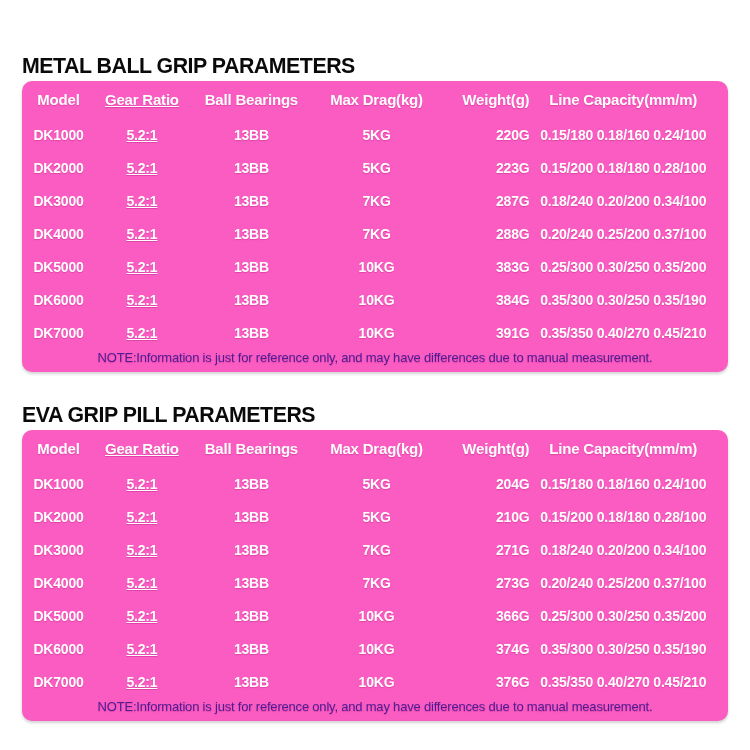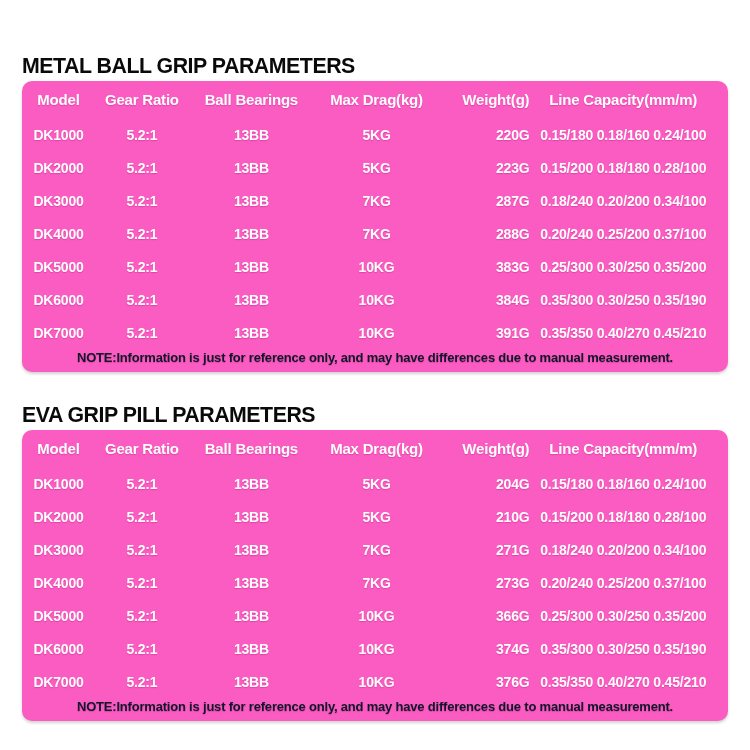--- a/index.html
+++ b/index.html
@@ -51,28 +51,28 @@
     height: 37px;
     font-size: 15px;
     letter-spacing: -0.2px;
   }
   .spec-table td {
     height: 33px;
     font-size: 14px;
     letter-spacing: -0.2px;
   }
   .spec-table th:nth-child(1), .spec-table td:nth-child(1) { width: 10.5%; }
-  .spec-table th:nth-child(2), .spec-table td:nth-child(2) { width: 13.5%; }
+  .spec-table th:nth-child(2), .spec-table td:nth-child(2) { width: 13.5%; text-decoration: underline; }
   .spec-table th:nth-child(3), .spec-table td:nth-child(3) { width: 18%; }
   .spec-table th:nth-child(4), .spec-table td:nth-child(4) { width: 18%; }
   .spec-table th:nth-child(5), .spec-table td:nth-child(5) { width: 13%; text-align: right; }
   .spec-table th:nth-child(6), .spec-table td:nth-child(6) { width: 27%; padding-right: 11px; }
   .note-text {
-    color: #0f172a;
-    font-weight: bold;
+    color: #4c1d95;
+    font-weight: normal;
     font-size: 13px;
     text-align: center;
     padding: 1px 6px 7px 6px;
     letter-spacing: -0.2px;
     text-shadow: 0 1px 1px rgba(180,20,120,0.35);
   }
   .second-title {
     margin-top: 31px;
   }
 </style>

